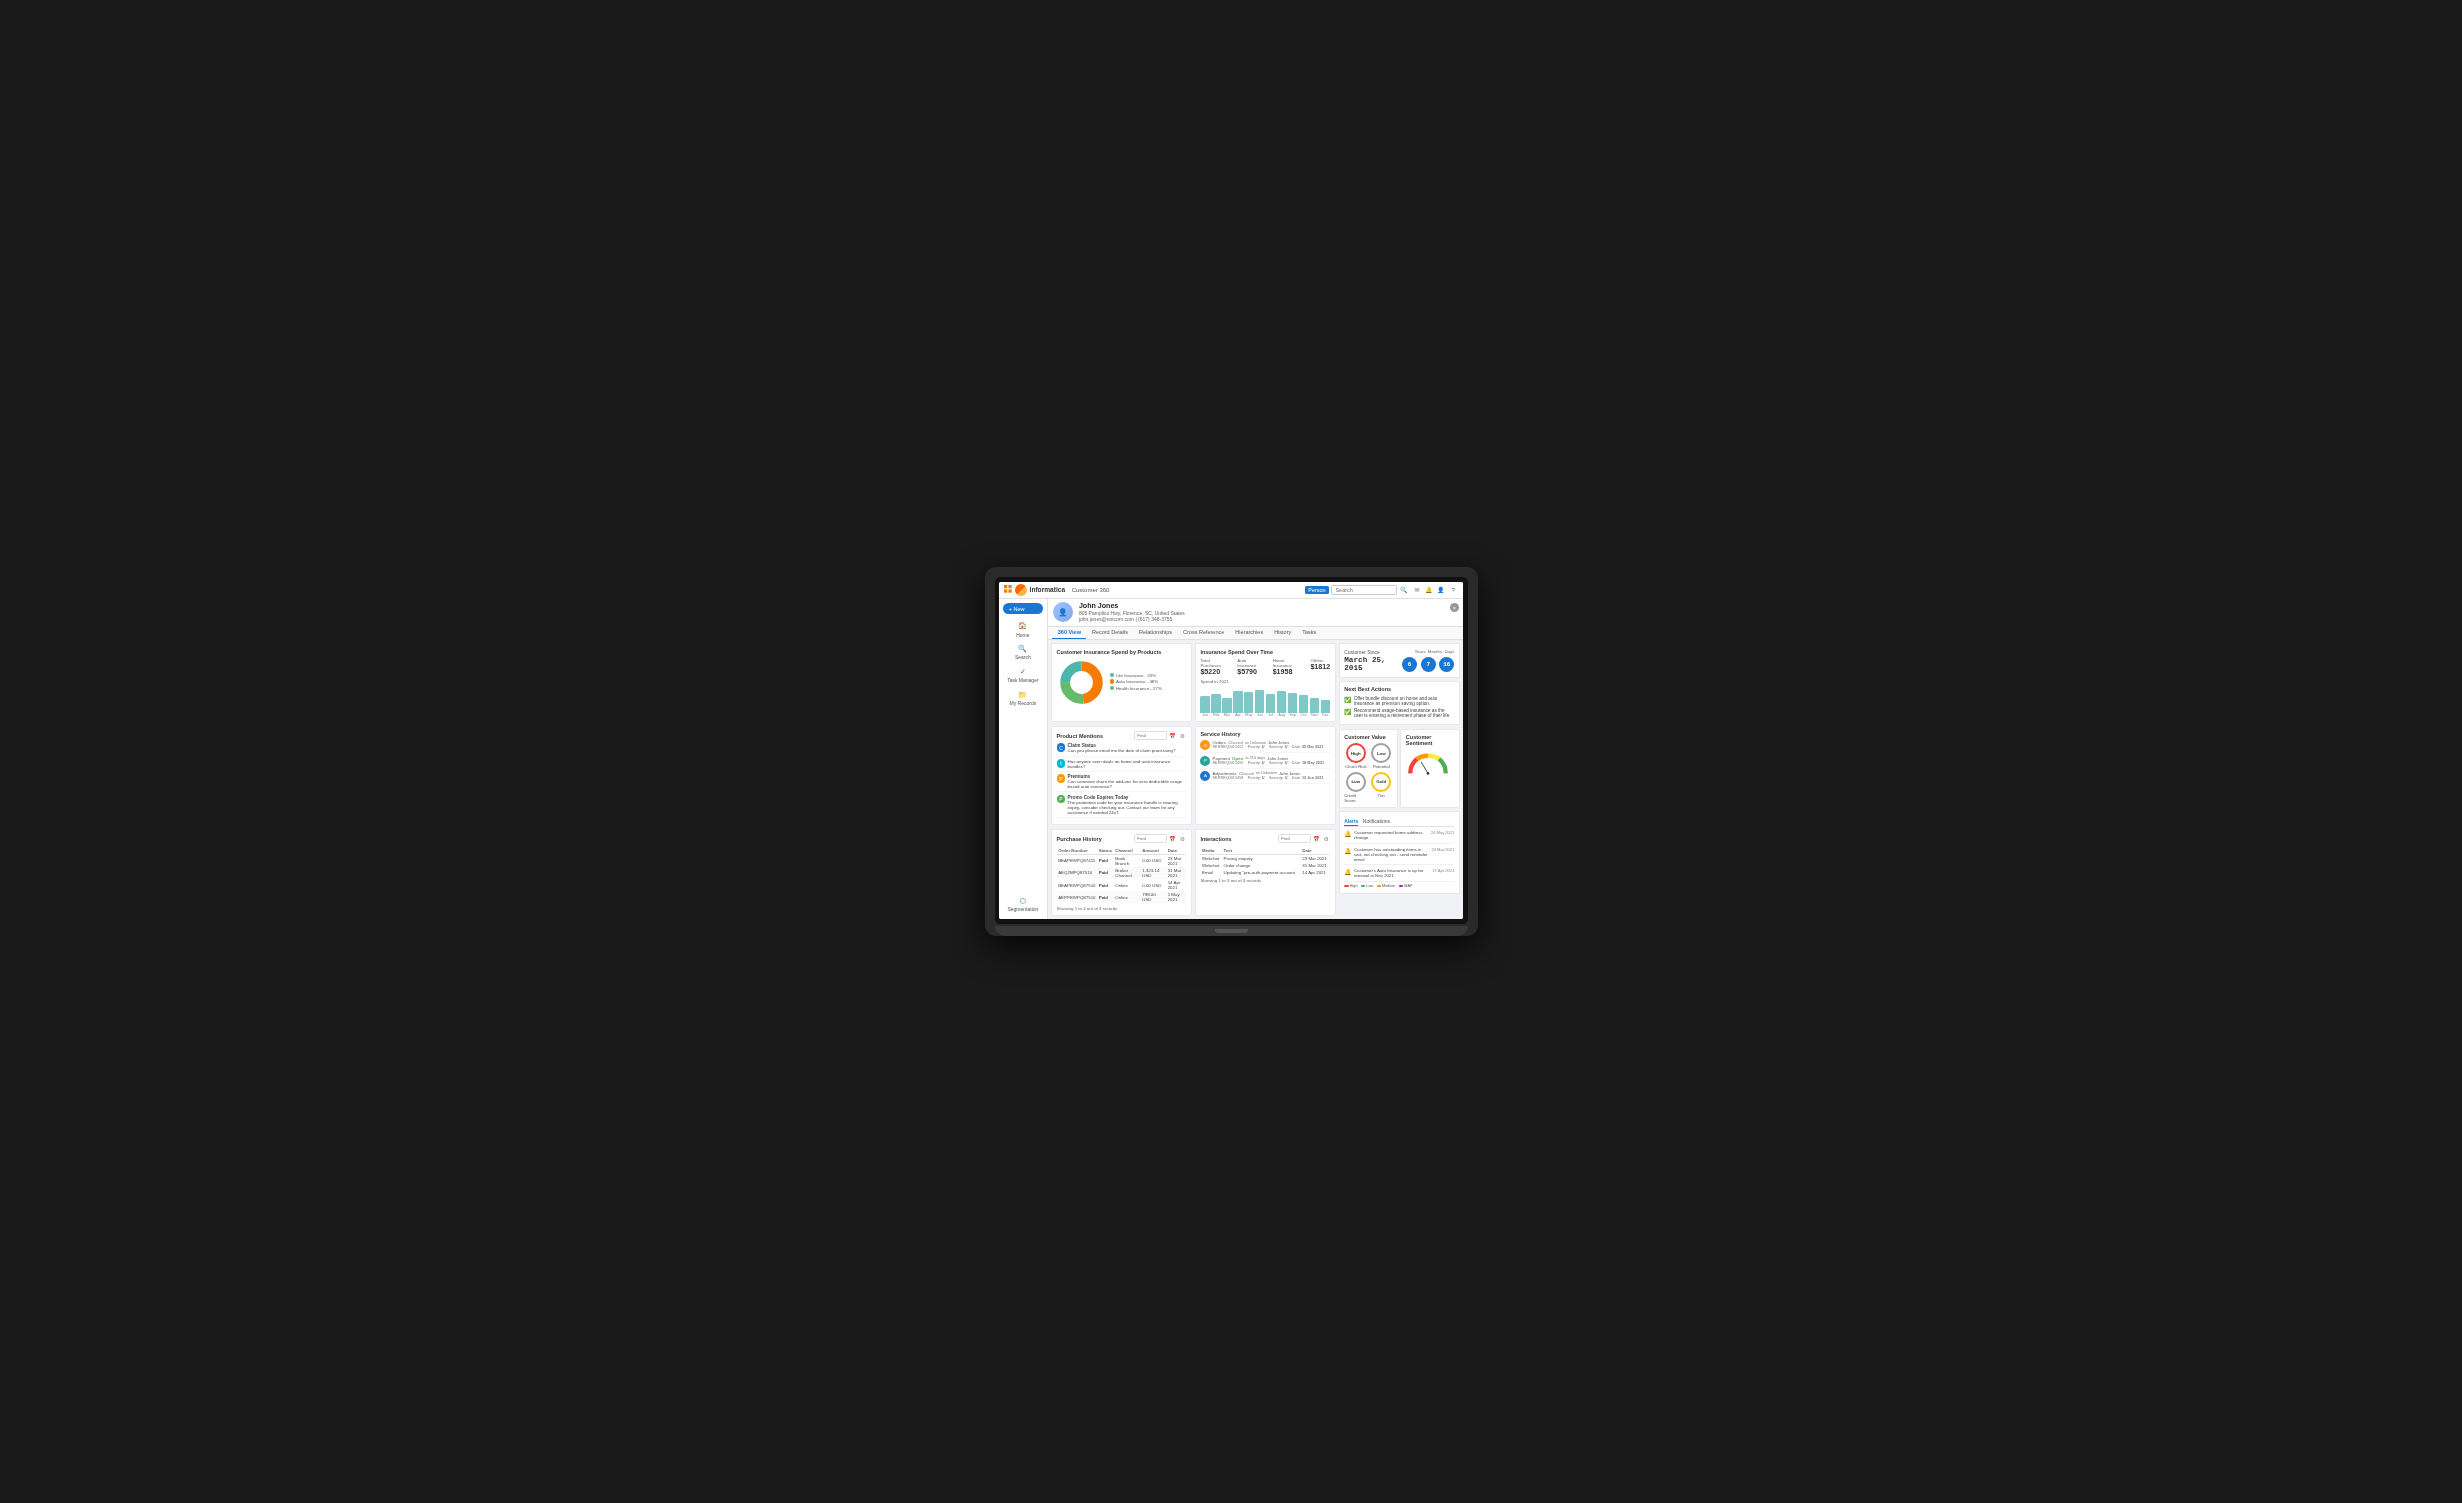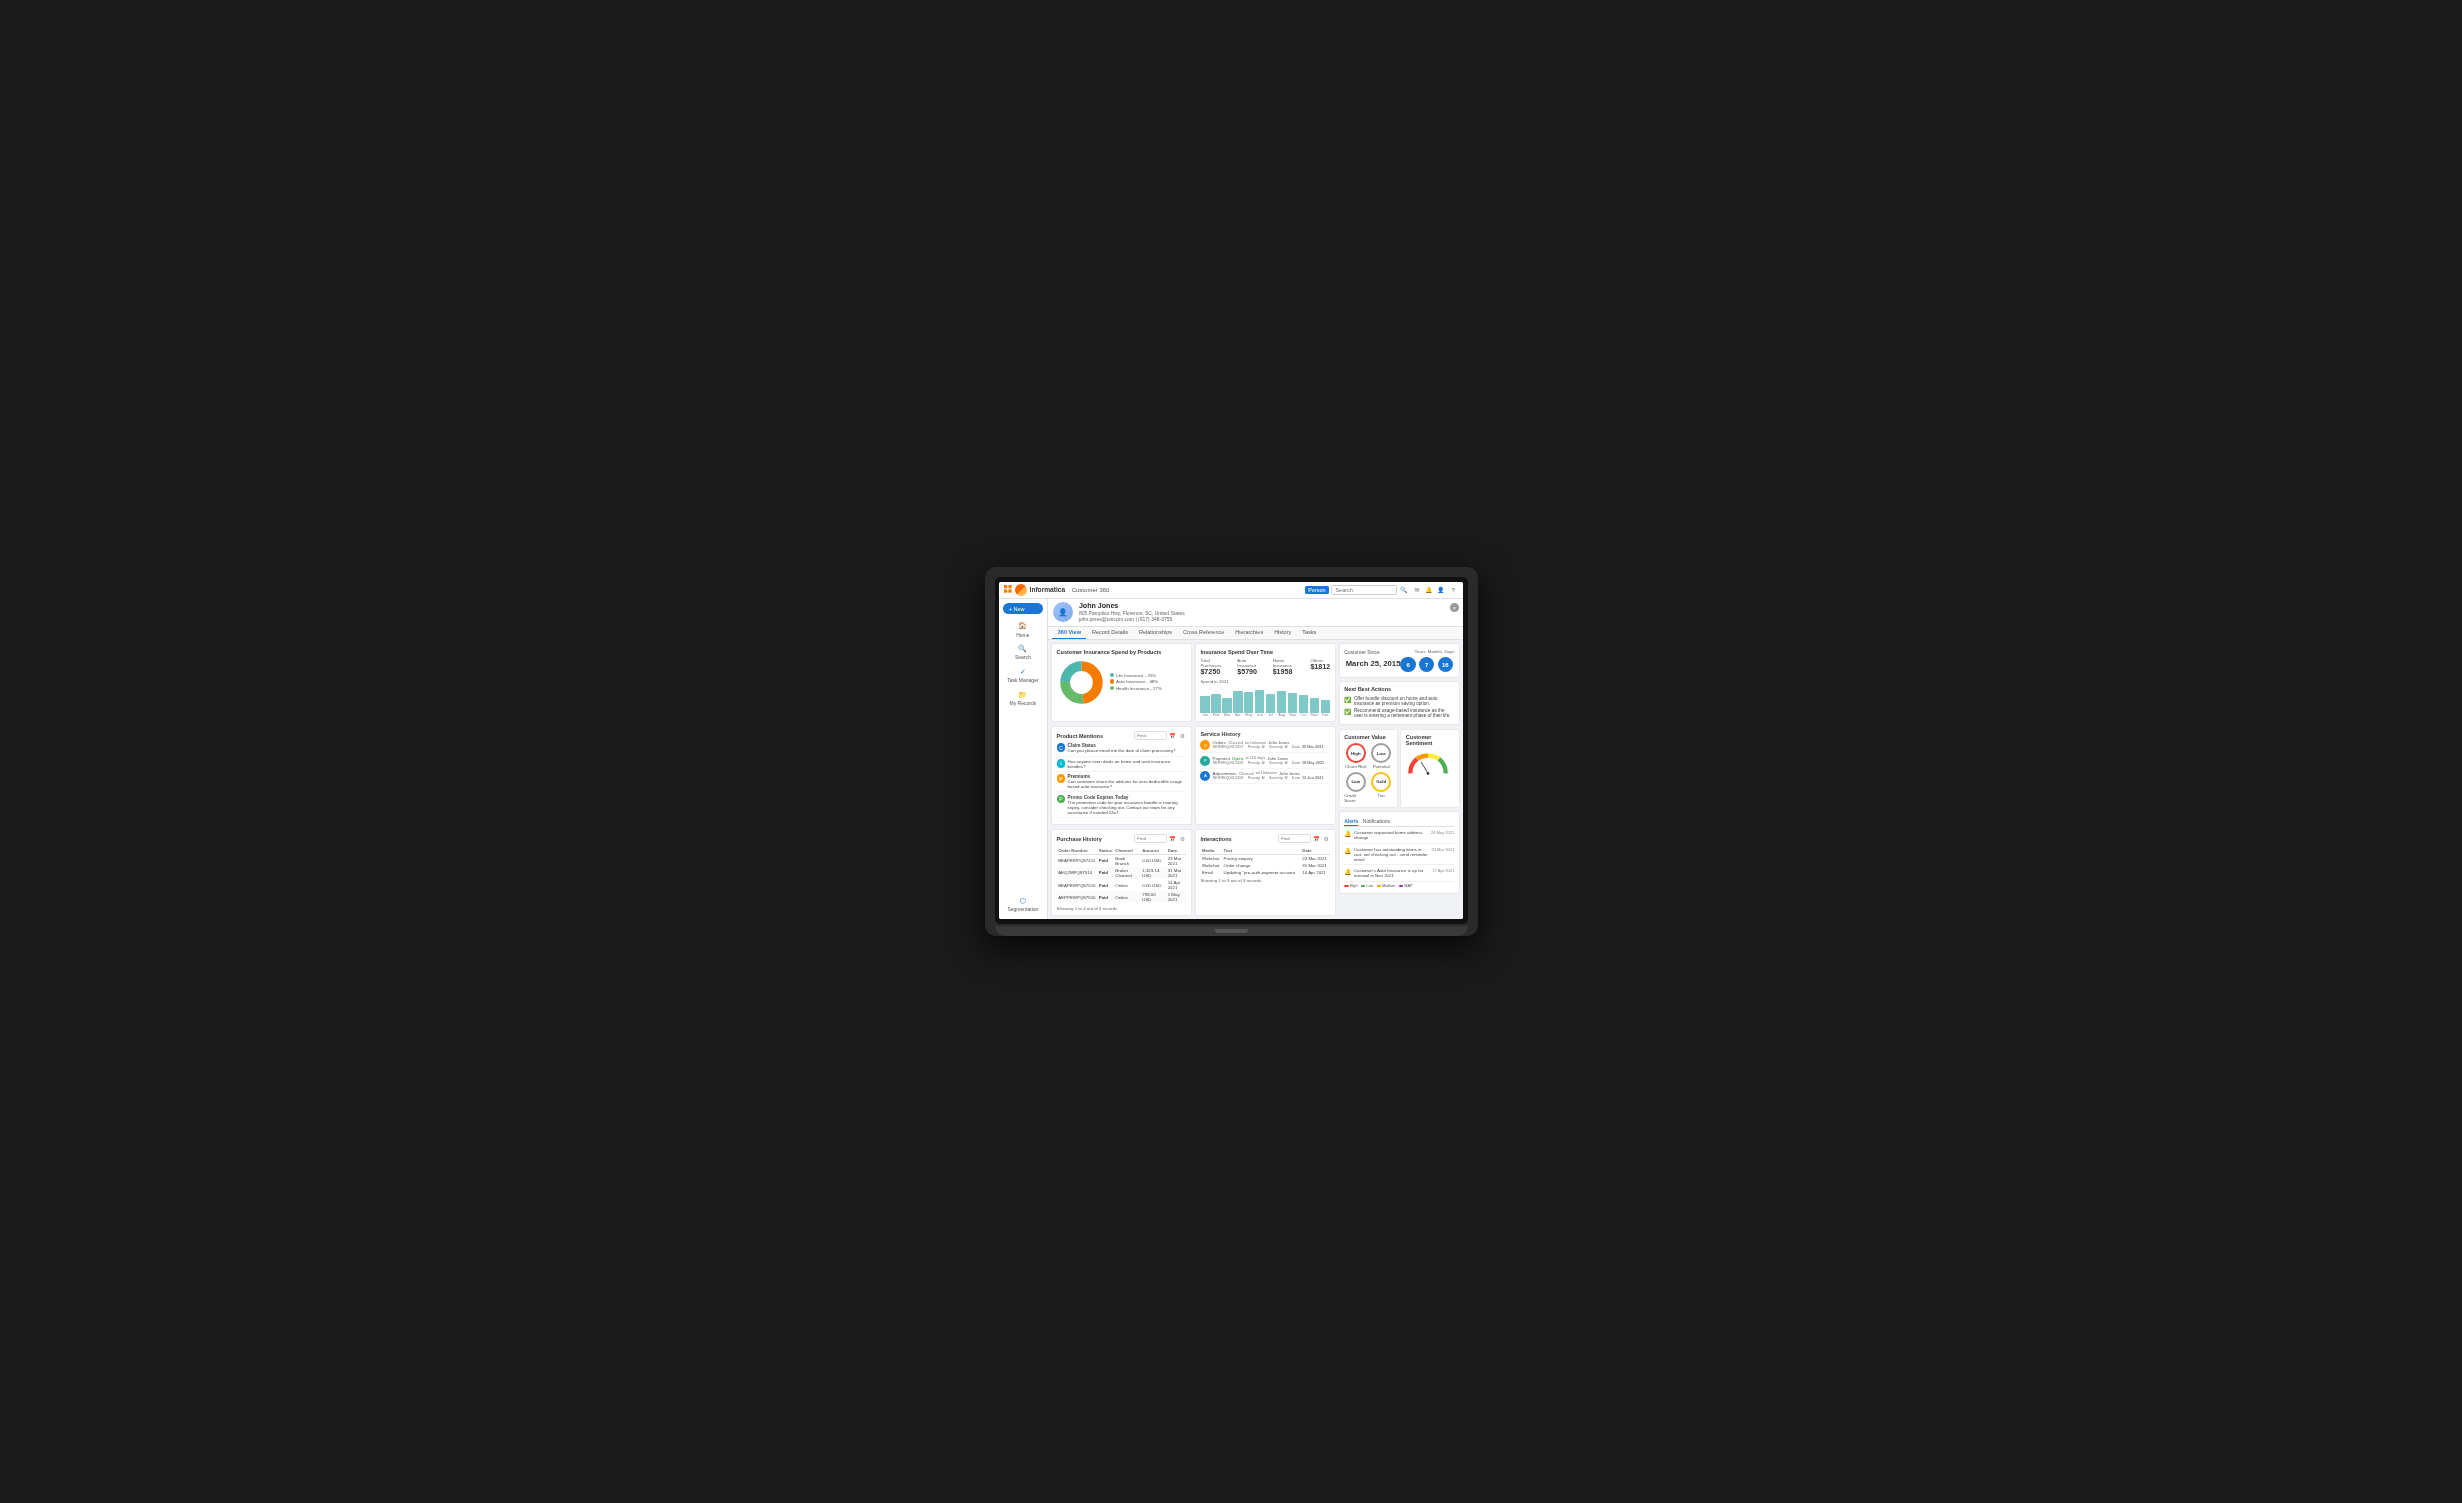--- a/index.html
+++ b/index.html
@@ -432,21 +432,21 @@
                   </div>
                 </div>
               </div>
             </div>
 
             <div class="card spend-card">
               <div class="card-title">Insurance Spend Over Time</div>
               <div class="spend-numbers">
                 <div class="spend-item">
                   <span class="spend-label">Total Purchases</span>
-                  <span class="spend-value">$7250</span>
+                  <span class="spend-value">$5220</span>
                 </div>
                 <div class="spend-item">
                   <span class="spend-label">Auto Insurance</span>
                   <span class="spend-value">$5790</span>
                 </div>
                 <div class="spend-item">
                   <span class="spend-label">Home Insurance</span>
                   <span class="spend-value">$1958</span>
                 </div>
                 <div class="spend-item">
@@ -489,21 +489,21 @@
 
               <div class="card customer-since-card">
                 <div style="display:flex;align-items:center;justify-content:space-between;">
                   <span style="font-size:5px;color:#555;">Customer Since</span>
                   <div style="display:flex;gap:2.2px;font-size:4.4px;color:#666;">
                     <span>Years</span>
                     <span>Months</span>
                     <span>Days</span>
                   </div>
                 </div>
-                <div style="display:flex;align-items:center;justify-content:center;">
+                <div style="display:flex;align-items:center;justify-content:flex-end;font-family:Liberation Mono, monospace;">
                   <div class="since-date">March 25, 2015</div>
                   <div class="since-metrics">
                     <div class="since-metric">
                       <div class="since-metric-value">6</div>
                     </div>
                     <div class="since-metric">
                       <div class="since-metric-value">7</div>
                     </div>
                     <div class="since-metric">
                       <div class="since-metric-value">16</div>

